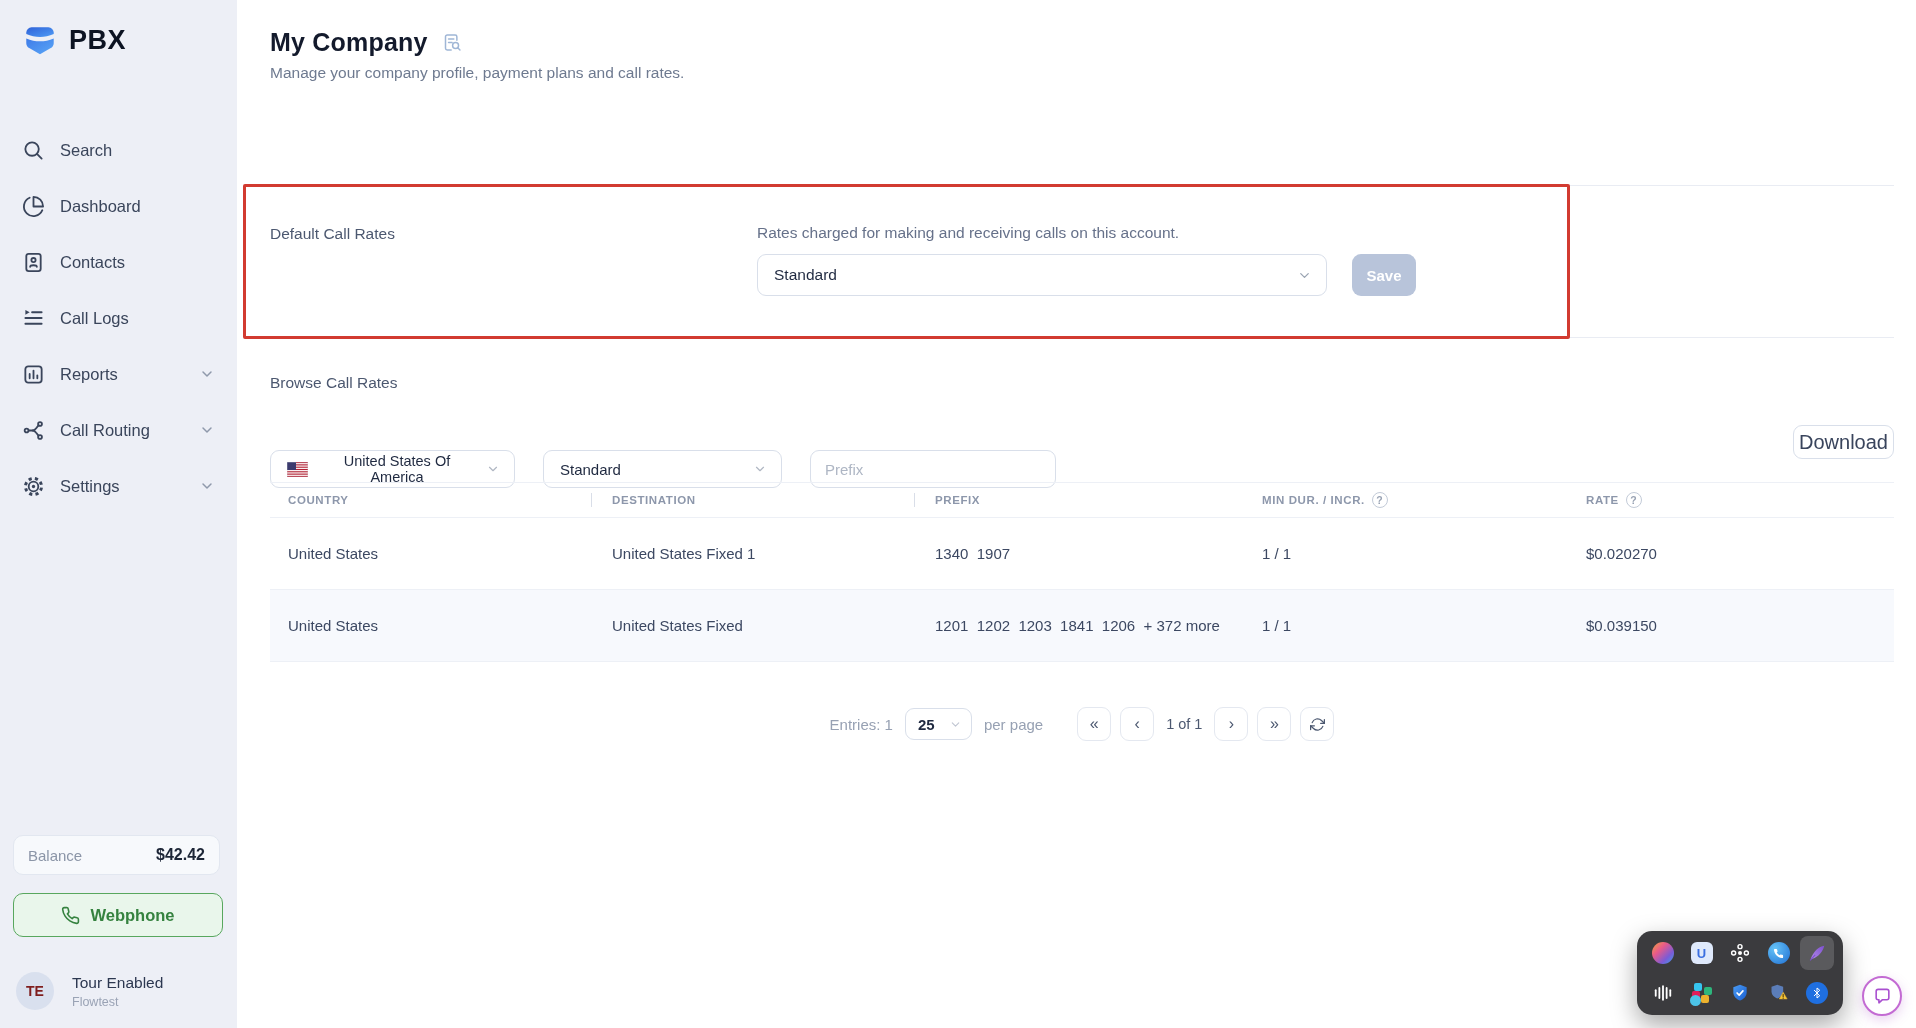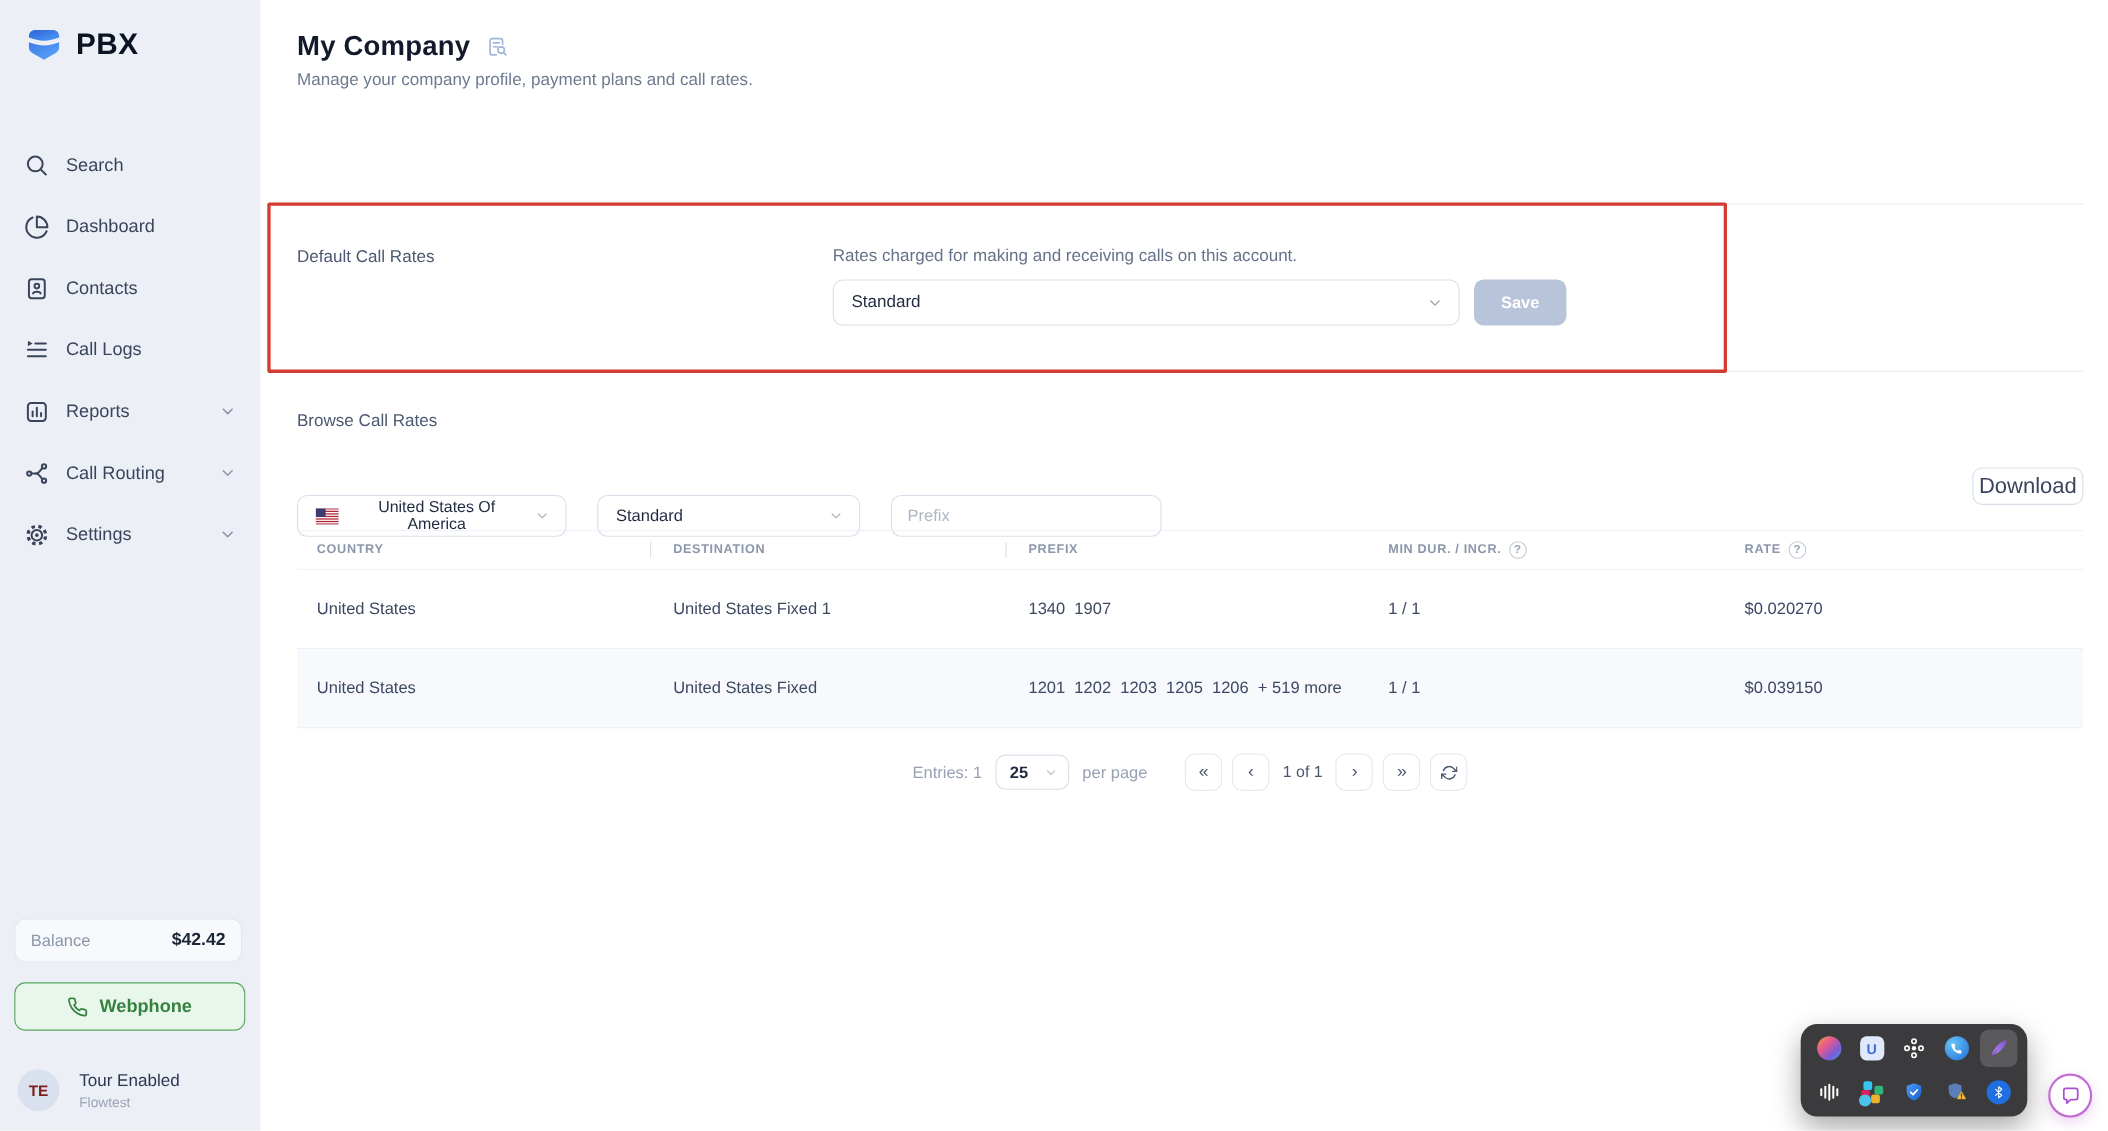--- a/index.html
+++ b/index.html
@@ -46,22 +46,22 @@
   .red-annotation { position:absolute; left:-27px; top:-2px; width:1327px; height:155px;
     border:3px solid #d23b31; border-radius:2px; pointer-events:none; z-index:5; }
   .section-label { position:absolute; left:0; top:39px; font-size:15.5px; color:#4c5870; }
   .section-desc { position:absolute; left:487px; top:38px; font-size:15.5px; color:#66718a; }
   .section-controls { position:absolute; left:487px; top:68px; display:flex; gap:13px; }
   .select-box { height:42px; background:#fff; border:1px solid #d9dfea; border-radius:9px;
     display:flex; align-items:center; padding:0 14px 0 16px; cursor:pointer;text-align:center; }
   .select-box .sel-value { font-size:15.5px; font-weight:500; color:#1f2940; }
   .select-box .chev { margin-left:auto; }
   .plan-select-main { width:570px; }
-  .save-btn { width:84px; height:42px; background:#b8c4da; border:none; border-radius:9px;
-    color:#fff; font-size:15px; font-weight:600; font-family:inherit; cursor:default; }
+  .save-btn { width:64px; height:42px; background:#b8c4da; border:none; border-radius:9px;
+    color:#fff; font-size:15px; font-weight:600; font-family:inherit; cursor:default;margin-left:12px; }
 
   .browse-label { position:absolute; left:33px; top:374px; font-size:15.5px; color:#4c5870; }
   .filter-row { position:absolute; left:33px; top:450px; display:flex; gap:28px; }
   .filter-row .select-box, .prefix-input { height:38px; }
   .country-select { width:245px; gap:10px; }
   .country-select .sel-value { font-size:14.5px; }
   .plan-select { width:239px; }
   .plan-select .sel-value { font-size:15px; }
   .prefix-input { width:246px; border:1px solid #d9dfea; border-radius:9px; padding:0 14px; font-size:15px;
     font-family:inherit; color:#26314a; outline:none; }
@@ -78,21 +78,21 @@
   .th.sep::before { content:""; position:absolute; left:-21px; top:50%; transform:translateY(-50%); width:1px; height:14px; background:#d9dee8; }
   .t-body-row { height:72px; font-size:15px; color:#3c4862; cursor:pointer; }
   .t-body-row:nth-child(odd) { background:#f7f9fd; }
   .t-body-row { border-bottom:1px solid #edf0f6; }
   .td:first-child { padding-left:18px; }
   .td.prefix-cell { white-space:pre; }
   .qmark { width:16px; height:16px; border-radius:50%; border:1.2px solid #c3cbd8; color:#98a2b3;
     font-size:10.5px; display:inline-flex; align-items:center; justify-content:center; cursor:pointer; }
 
   
-  .pagination { position:absolute; left:33px; top:685px; width:1624px; height:34px;
+  .pagination { position:absolute; left:33px; top:707px; width:1624px; height:34px;
     display:flex; align-items:center; justify-content:center; gap:12px; }
   .pg-muted { font-size:15px; color:#97a1b3; }
   .per-page-select { width:67px; height:32px; padding:0 9px 0 12px; }
   .per-page-select .sel-value { font-size:15px; font-weight:700; }
   .pg-group { display:flex; align-items:center; gap:9px; margin-left:22px; }
   .pg-btn { width:34px; height:34px; border:1px solid #e4e8f0; background:#fff; border-radius:9px;
     display:flex; align-items:center; justify-content:center; font-size:16px; color:#4c5870; cursor:pointer; font-family:inherit; }
   .pg-indicator { font-size:14.5px; color:#4c5870; margin:0 3px; }
 
   
@@ -343,21 +343,21 @@
     <div class="t-row t-body-row">
       <div class="td">United States</div>
       <div class="td">United States Fixed 1</div>
       <div class="td prefix-cell">1340  1907</div>
       <div class="td">1 / 1</div>
       <div class="td">$0.020270</div>
     </div>
     <div class="t-row t-body-row">
       <div class="td">United States</div>
       <div class="td">United States Fixed</div>
-      <div class="td prefix-cell">1201  1202  1203  1205  1206  + 519 more</div>
+      <div class="td prefix-cell">1201  1202  1203  1841  1206  + 372 more</div>
       <div class="td">1 / 1</div>
       <div class="td">$0.039150</div>
     </div>
   </div>
 
   <div class="pagination">
     <span class="pg-muted">Entries: 1</span>
     <div class="select-box per-page-select">
       <span class="sel-value">25</span>
       <span class="chev">

